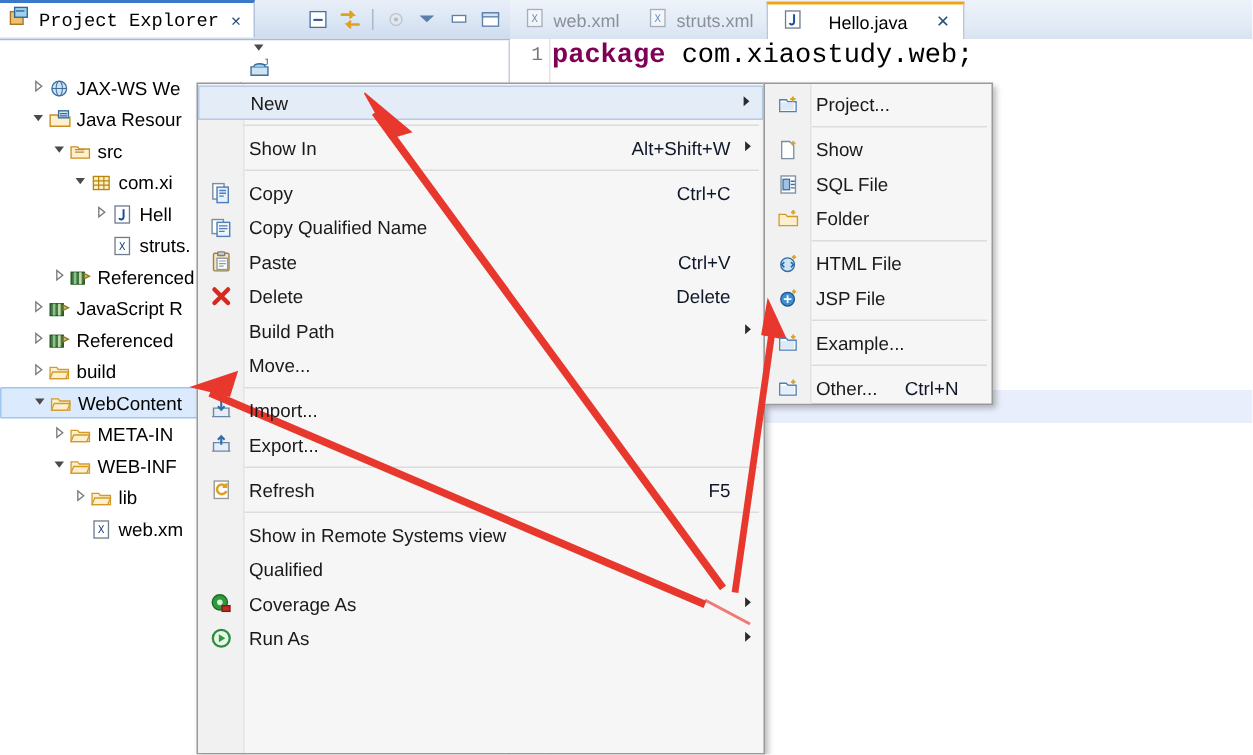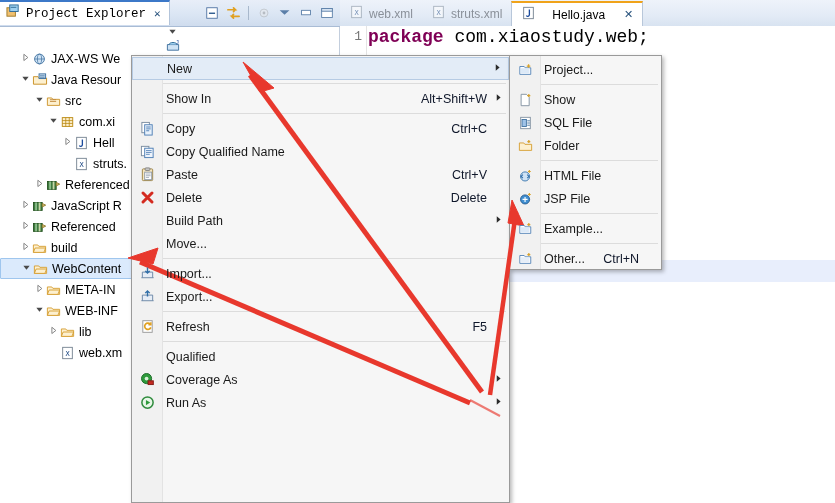--- a/index.html
+++ b/index.html
@@ -475,20 +475,24 @@
               <path d="M11 5.5a3.4 3.4 0 1 0 .6 3.4" fill="none" stroke="#e0a020" stroke-width="1.8"></path>
               <path d="M11.6 3.4v2.6H9" fill="none" stroke="#e0a020" stroke-width="1.6"></path>
             </svg>
           </span>
           <span class="mlbl">Refresh</span>
           <span class="acc">F5</span>
         </div>
         <div class="msep"></div>
         <div class="mi">
           <span class="mico"></span>
+          <span class="mlbl">Show in Remote Systems view</span>
+        </div>
+        <div class="mi">
+          <span class="mico"></span>
           <span class="mlbl">Qualified</span>
         </div>
         <div class="mi">
           <span class="mico">
             <svg width="15" height="15" viewBox="0 0 16 16">
               <circle cx="7" cy="7" r="5.4" fill="#2e9a3c" stroke="#1b6b26"></circle>
               <circle cx="7" cy="7" r="2" fill="#d7f0d7"></circle>
               <rect x="8.6" y="9.4" width="5.6" height="4" fill="#c42a22" stroke="#841a14"></rect>
             </svg>
           </span>

